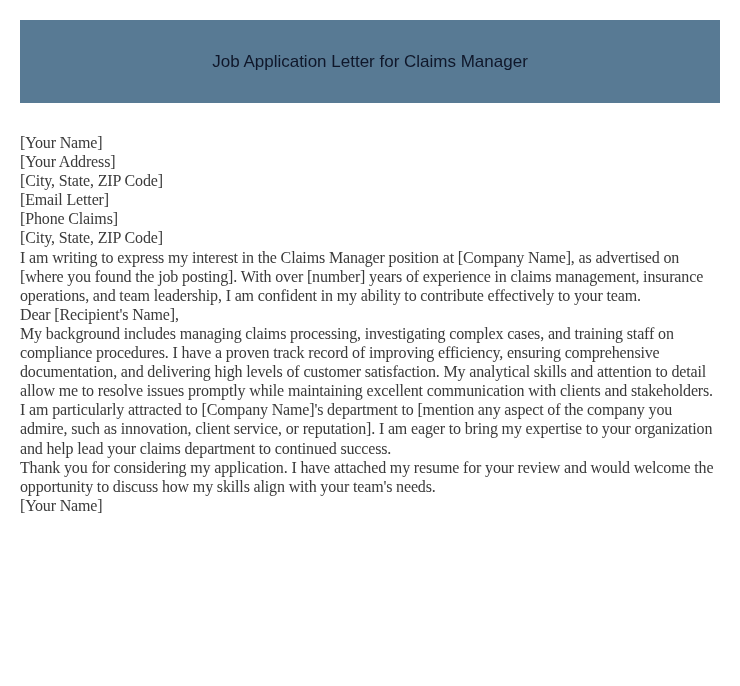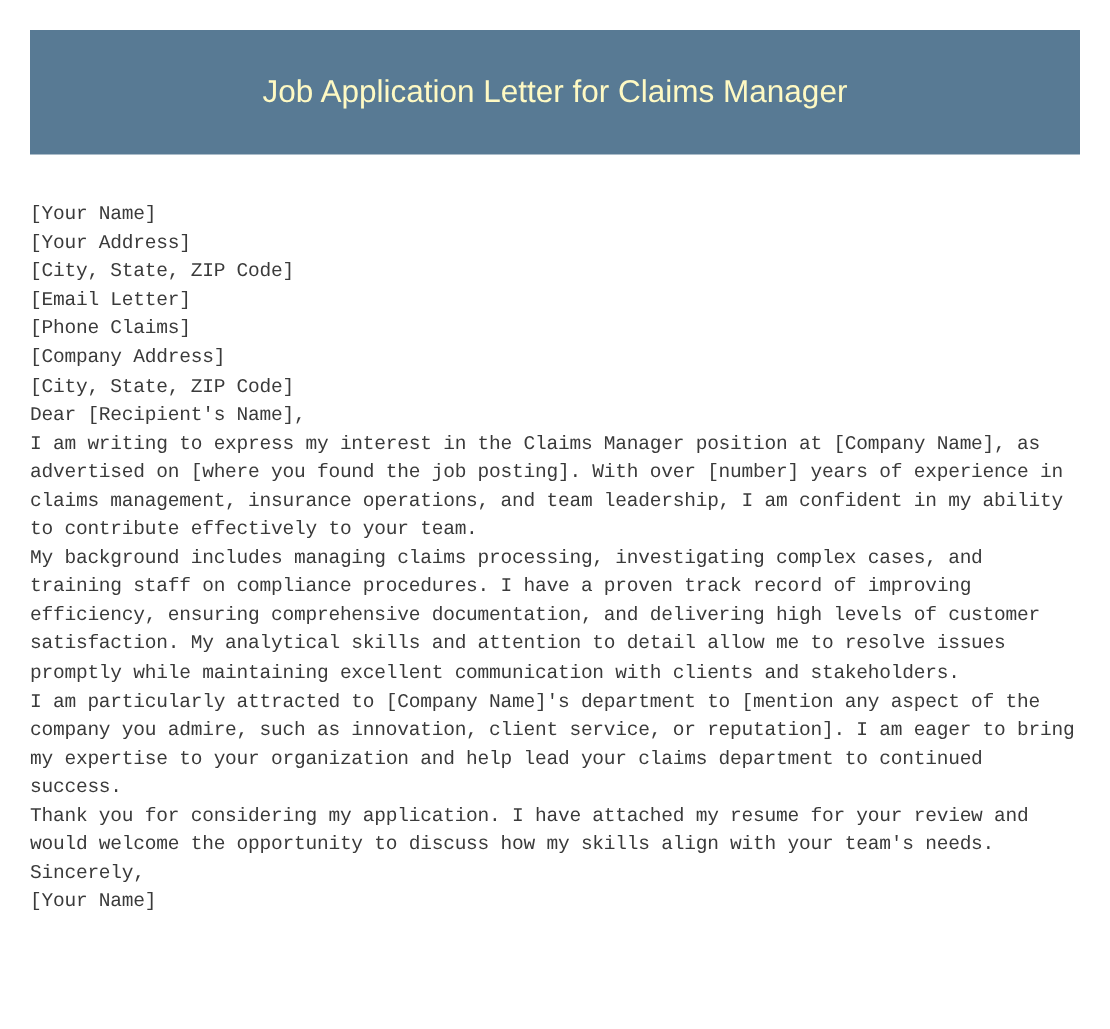--- a/index.html
+++ b/index.html
@@ -1,45 +1,43 @@
 <!DOCTYPE html>
 <html><head>
   <meta charset="utf-8">
   <style>
     html, body { margin: 0; padding: 0; background: #ffffff; }
     body { width: 740px; height: 686px; position: relative; overflow: hidden; }
     .header {
       position: absolute; left: 20px; top: 20px; width: 700px; height: 83px;
-      background: #587a94; color: #fef9c3;
+      background: #587a94; color: #0f172a;
       display: flex; align-items: center; justify-content: center;
-      font-family: "Liberation Sans", sans-serif; font-size: 21px;
+      font-family: "Liberation Sans", sans-serif; font-size: 17px;
       letter-spacing: 0px;
     }
     .letter {
       position: absolute; left: 20px; top: 133px; width: 700px;
-      font-family: Liberation Mono, monospace; font-size: 13px;
+      font-family: Liberation Serif, serif; font-size: 16px;
       line-height: 19.1px; color: #3a3a3a; letter-spacing: -0.15px;
     }
     .letter div { margin: 0; padding: 0; }
   </style>
 </head>
 <body>
 
 <div class="header">
   <span>Job Application Letter for Claims Manager</span>
 </div>
 
 <div class="letter">
   <div>[Your Name]</div>
   <div>[Your Address]</div>
   <div>[City, State, ZIP Code]</div>
   <div>[Email Letter]</div>
   <div>[Phone Claims]</div>
-  <div>[Company Address]</div>
   <div>[City, State, ZIP Code]</div>
+  <div>I am writing to express my interest in the Claims Manager position at [Company Name], as advertised on [where you found the job posting]. With over [number] years of experience in claims management, insurance operations, and team leadership, I am confident in my ability to contribute effectively to your team.</div>
   <div>Dear [Recipient's Name],</div>
-  <div>I am writing to express my interest in the Claims Manager position at [Company Name], as advertised on [where you found the job posting]. With over [number] years of experience in claims management, insurance operations, and team leadership, I am confident in my ability to contribute effectively to your team.</div>
   <div>My background includes managing claims processing, investigating complex cases, and training staff on compliance procedures. I have a proven track record of improving efficiency, ensuring comprehensive documentation, and delivering high levels of customer satisfaction. My analytical skills and attention to detail allow me to resolve issues promptly while maintaining excellent communication with clients and stakeholders.</div>
   <div>I am particularly attracted to [Company Name]'s department to [mention any aspect of the company you admire, such as innovation, client service, or reputation]. I am eager to bring my expertise to your organization and help lead your claims department to continued success.</div>
   <div>Thank you for considering my application. I have attached my resume for your review and would welcome the opportunity to discuss how my skills align with your team's needs.</div>
-  <div>Sincerely,</div>
   <div>[Your Name]</div>
 </div>
 
 </body></html>

